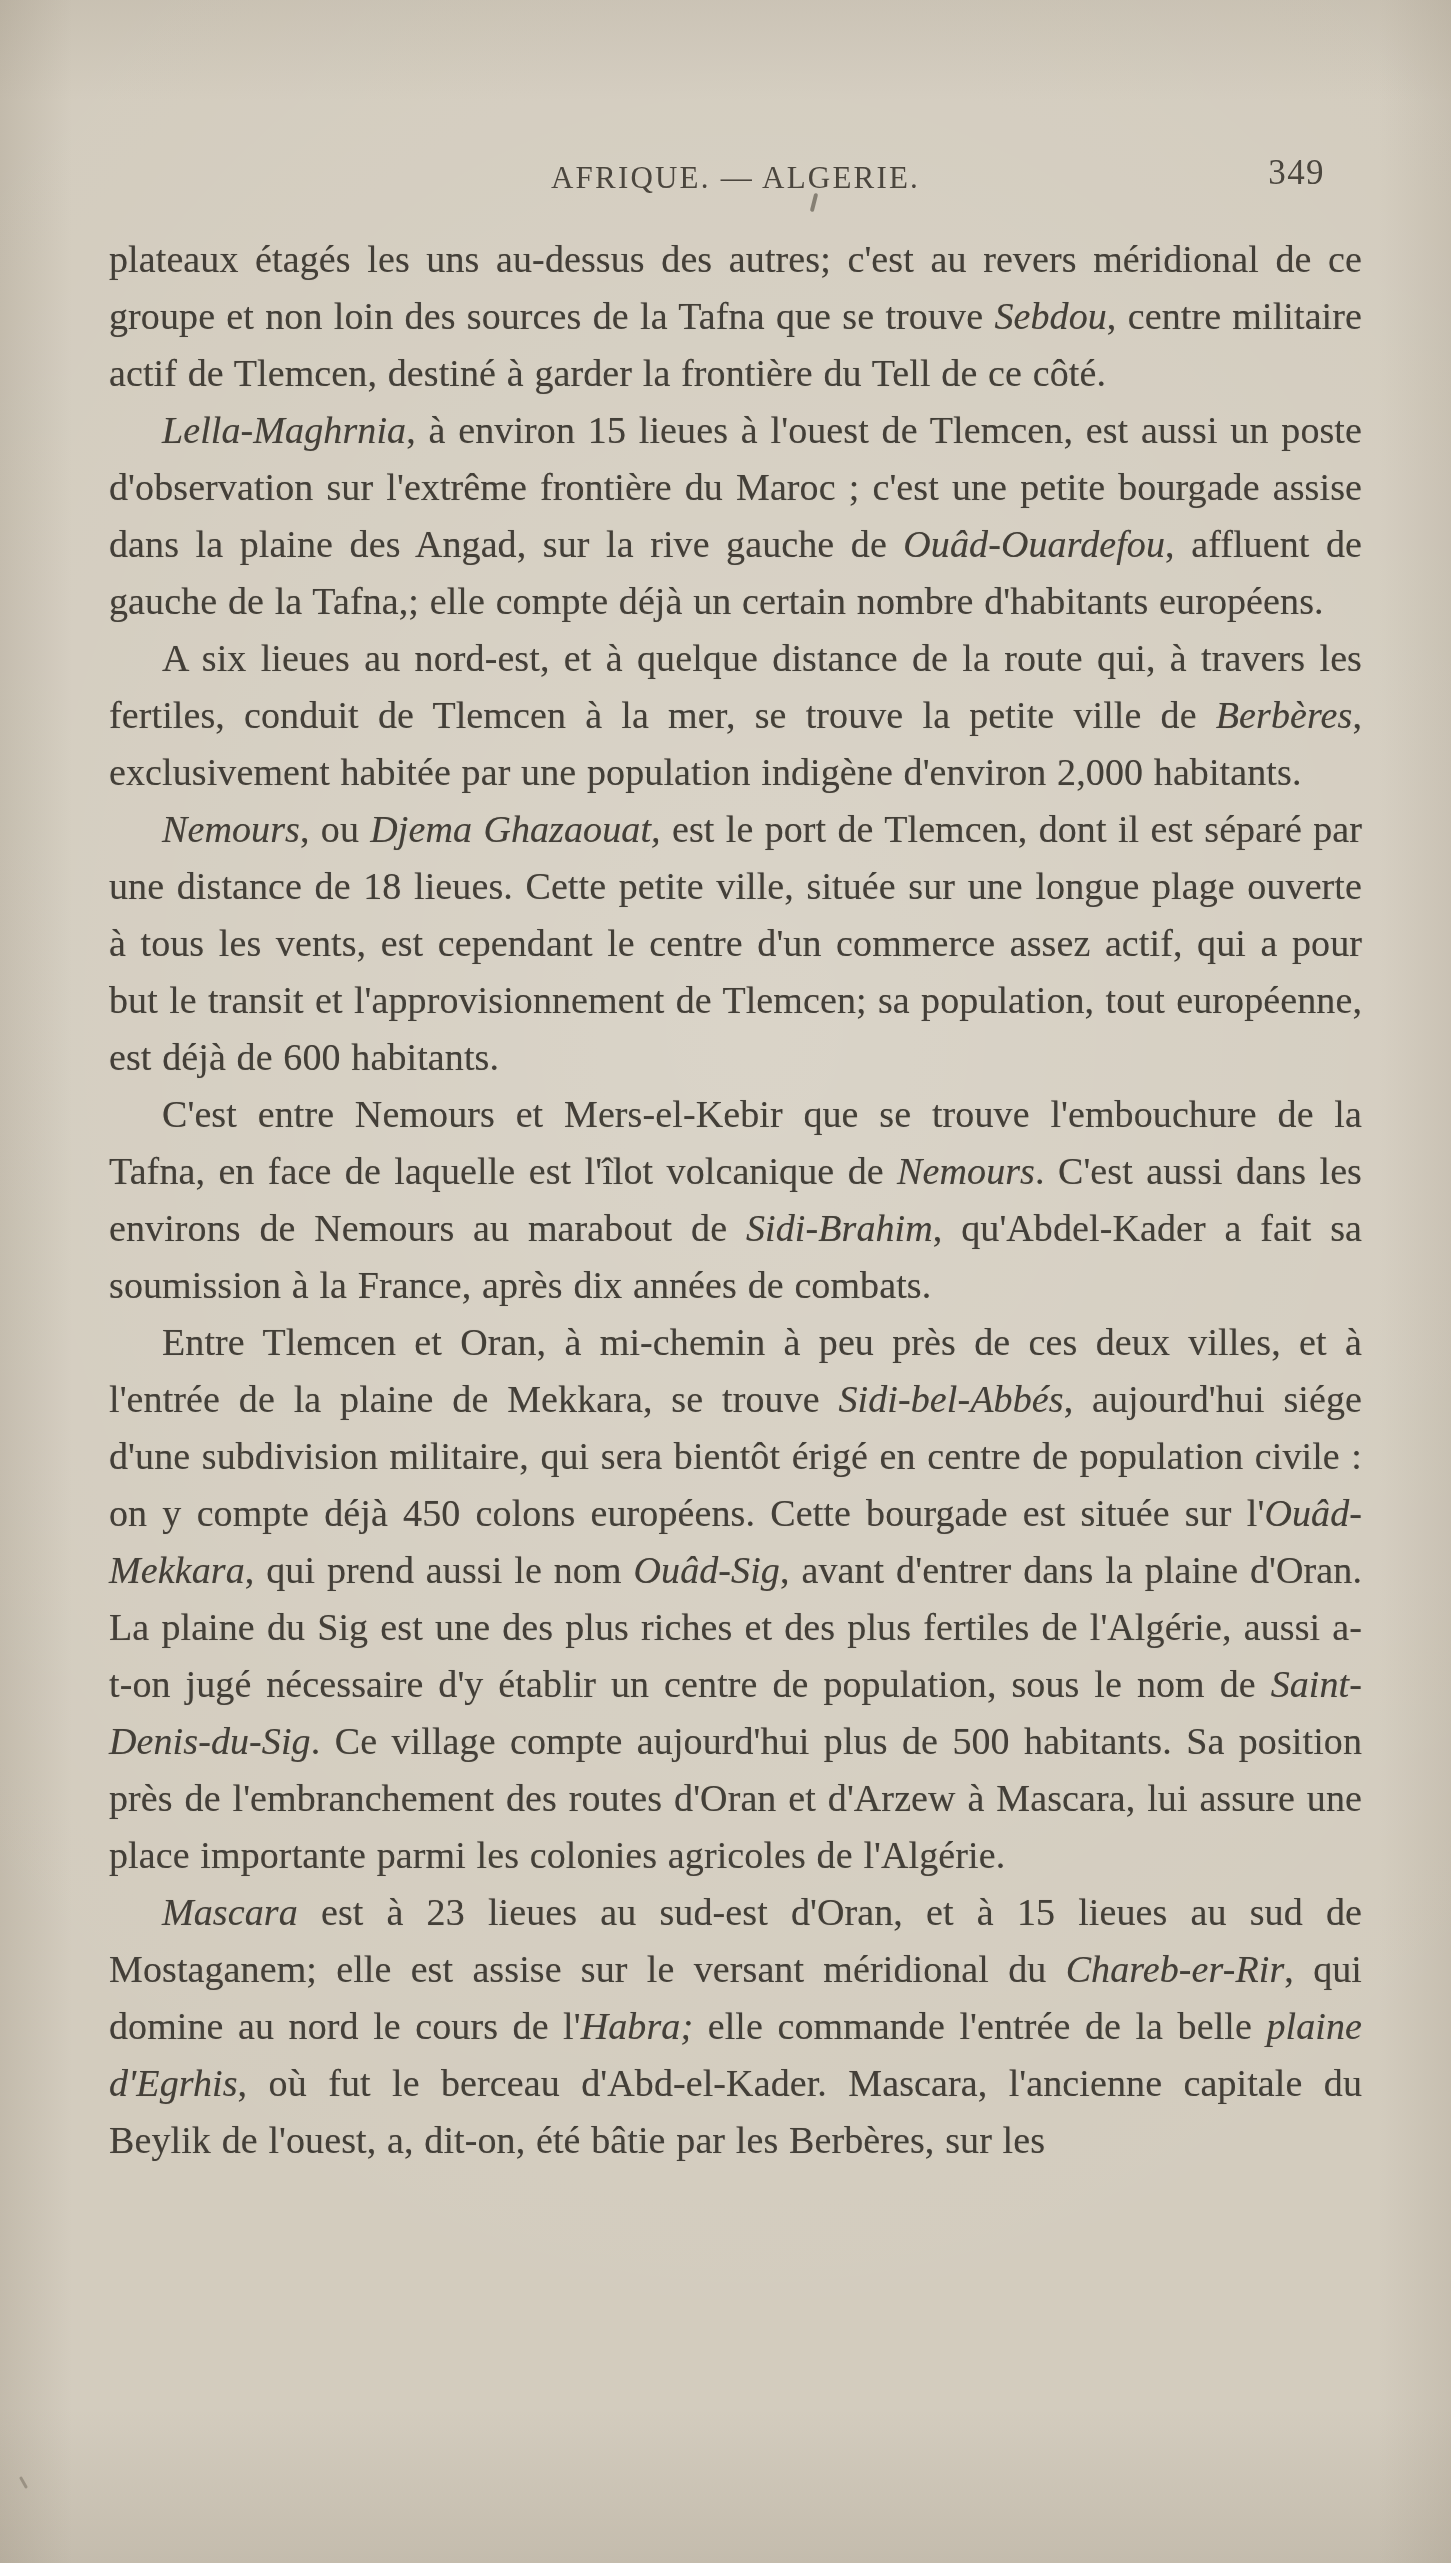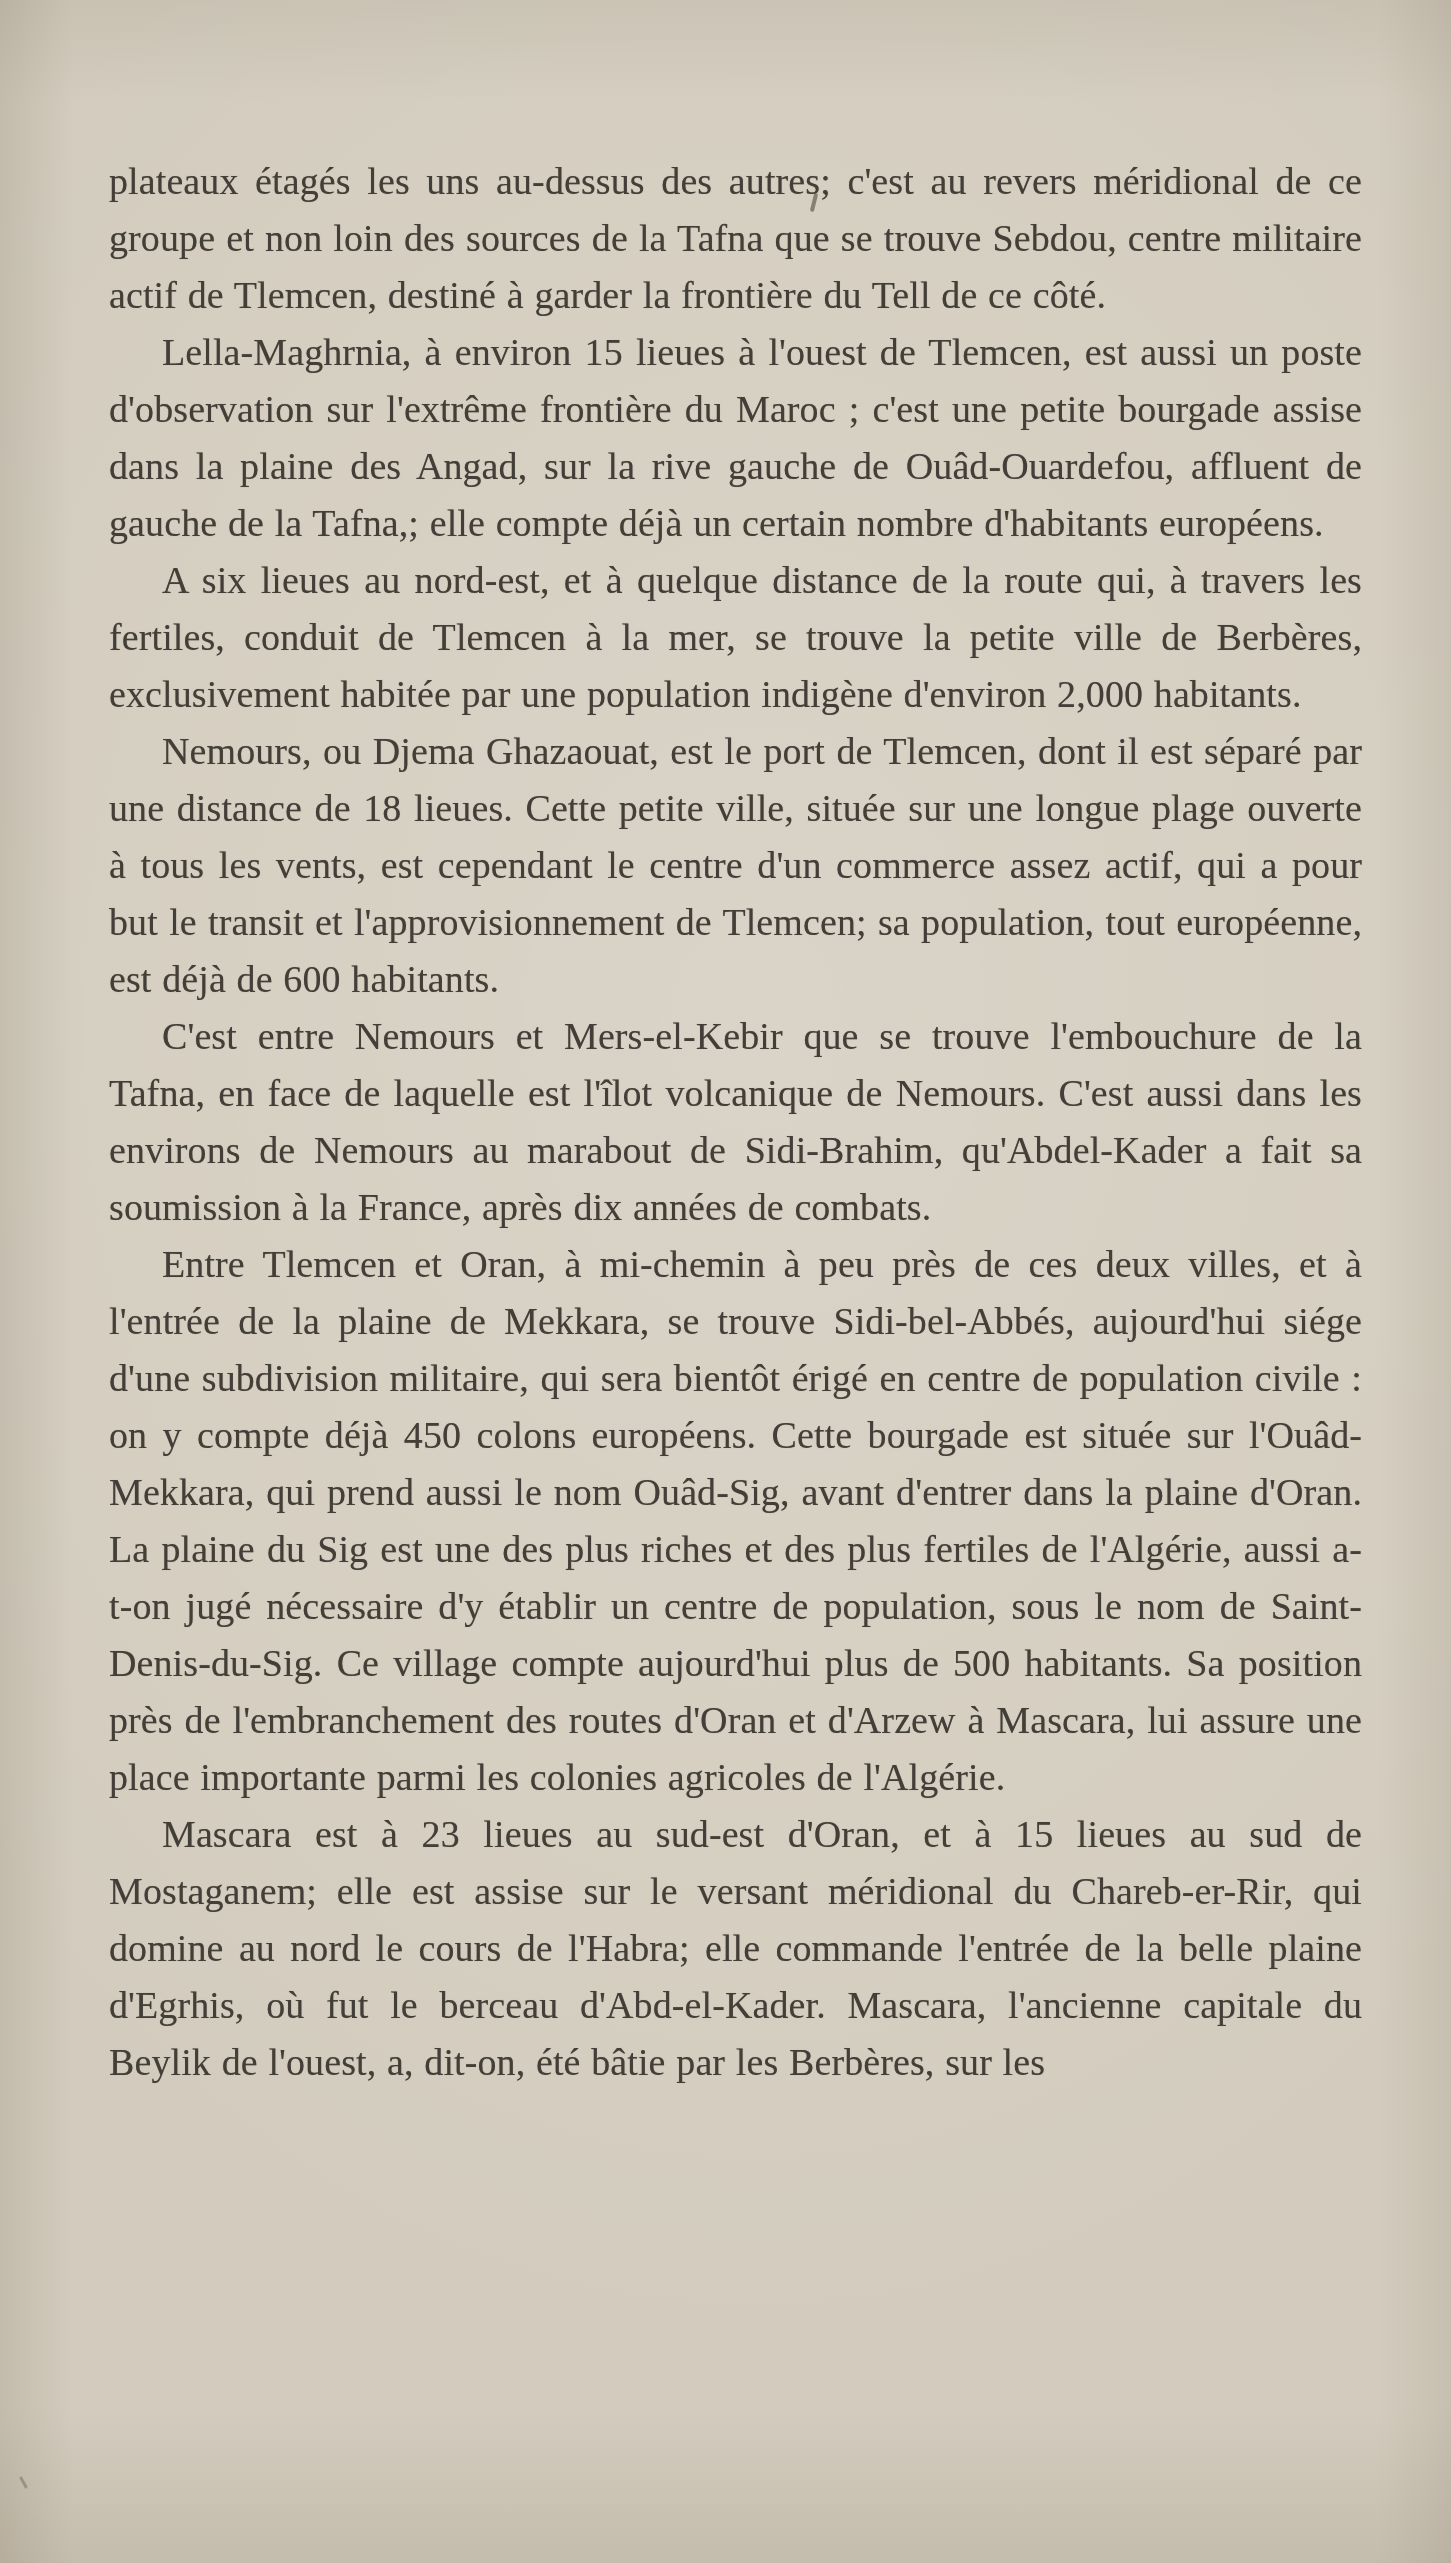--- a/index.html
+++ b/index.html
@@ -49,21 +49,21 @@
     font-size: 38px;
     line-height: 57px;
     text-align: justify;
     text-indent: 53px;
     color: #433f38;
     letter-spacing: 0.1px;
     word-spacing: 1.1px;
     text-shadow: 0 0 0.7px rgba(62,56,46,0.45);
   }
   .page-body p.opening { text-indent: 0; }
-  .it { }
+  .it { font-style: italic; }
   
   .speck-a {
     position: absolute; left: 812px; top: 193px;
     width: 3.6px; height: 19px; border-radius: 2.2px;
     background: rgba(70,63,52,0.55); transform: rotate(14deg);
   }
   .speck-b {
     position: absolute; left: 21.6px; top: 2476px;
     width: 2.9px; height: 13px; border-radius: 1.4px;
     background: rgba(80,72,60,0.35); transform: rotate(-30deg);
@@ -71,20 +71,24 @@
 </style>
 </head>
 <body>
 
 <div class="scan-page">
   <div class="speck-a"></div>
   <div class="speck-b"></div>
 
   <div class="content">
 
+    <div class="running-header">
+      <span class="title">AFRIQUE. — ALGERIE.</span>
+      <span class="folio">349</span>
+    </div>
 
     <div class="page-body">
 
       <p class="opening"><span>plateaux étagés les uns au-dessus des autres; c'est au revers méridional de ce groupe et non loin des sources de la Tafna que se trouve </span><span class="it">Sebdou</span><span>, centre militaire actif de Tlemcen, destiné à garder la frontière du Tell de ce côté.</span></p>
 
       <p><span class="it">Lella-Maghrnia</span><span>, à environ 15 lieues à l'ouest de Tlemcen, est aussi un poste d'observation sur l'extrême frontière du Maroc ; c'est une petite bourgade assise dans la plaine des Angad, sur la rive gauche de </span><span class="it">Ouâd-Ouardefou</span><span>, affluent de gauche de la Tafna,; elle compte déjà un certain nombre d'habitants européens.</span></p>
 
       <p><span>A six lieues au nord-est, et à quelque distance de la route qui, à travers les fertiles, conduit de Tlemcen à la mer, se trouve la petite ville de </span><span class="it">Berbères</span><span>, exclusivement habitée par une population indigène d'environ 2,000 habitants.</span></p>
 
       <p><span class="it">Nemours</span><span>, ou </span><span class="it">Djema Ghazaouat,</span><span> est le port de Tlemcen, dont il est séparé par une distance de 18 lieues. Cette petite ville, située sur une longue plage ouverte à tous les vents, est cependant le centre d'un commerce assez actif, qui a pour but le transit et l'approvisionnement de Tlemcen; sa population, tout européenne, est déjà de 600 habitants.</span></p>

